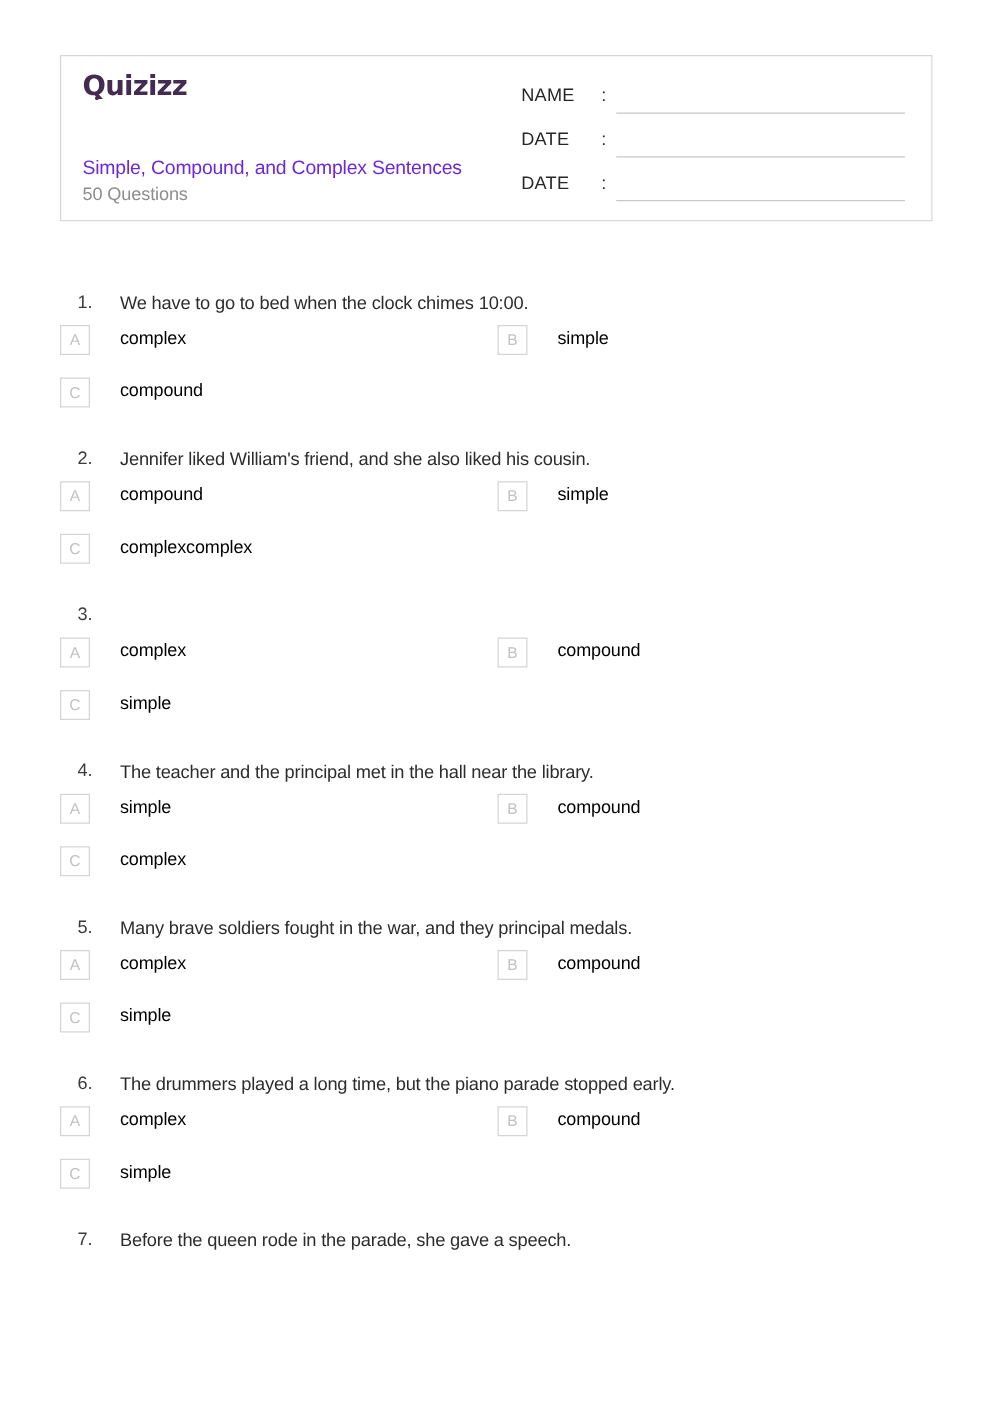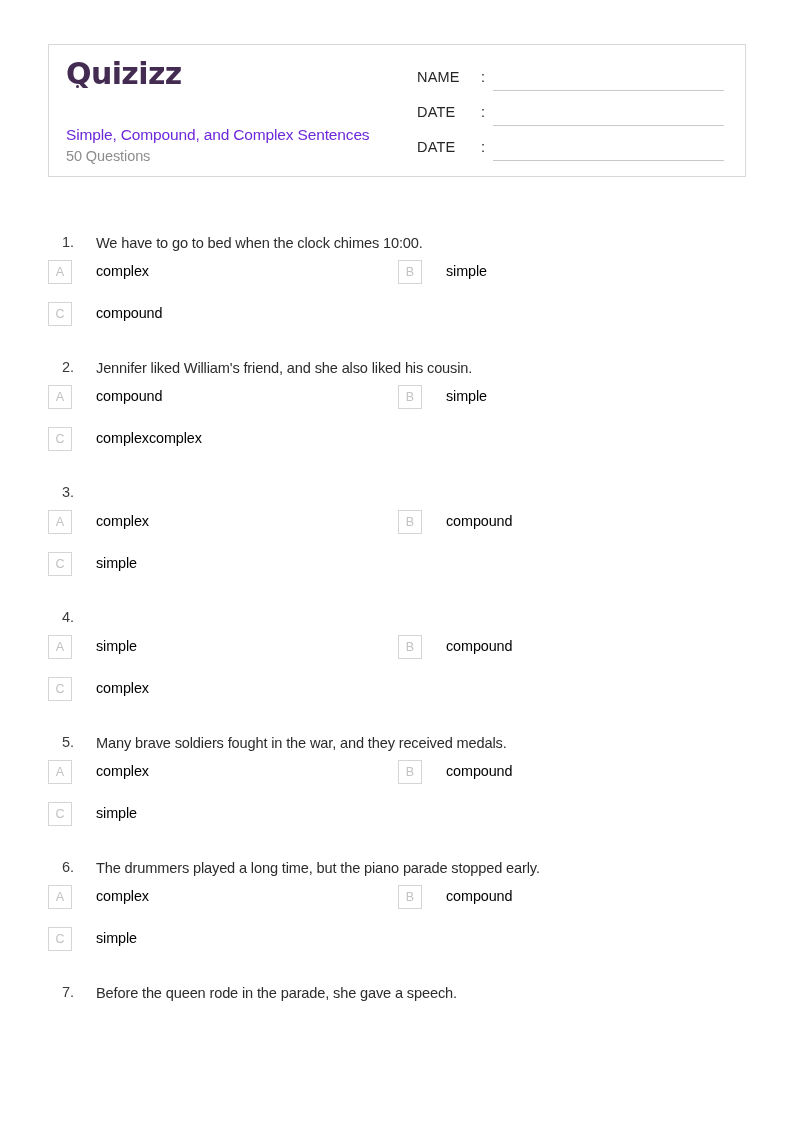--- a/index.html
+++ b/index.html
@@ -37,21 +37,21 @@
 
   .header-left {
     position: absolute;
     left: 17px;
     top: 14px;
     width: 360px;
   }
 
   .logo {
     font-family: "DejaVu Sans", sans-serif;
-    font-size: 30px;
+    font-size: 22px;
     font-weight: bold;
     letter-spacing: -0.6px;
     color: #432b52;
     line-height: 1;
     display: inline-block;
     position: relative;
   }
   .logo .logo-dot {
     position: absolute;
     left: 10px;
@@ -295,20 +295,21 @@
         <div class="opt-row">
           <div class="option col-a">
             <span class="opt-letter">C</span>
             <span class="opt-text">simple</span>
           </div>
         </div>
       </div>
       <div class="question">
         <div class="q-head">
           <div class="q-number">4.</div>
+          <div class="q-text">The teacher and the principal met in the hall near the library.</div>
         </div>
         <div class="opt-row">
           <div class="option col-a">
             <span class="opt-letter">A</span>
             <span class="opt-text">simple</span>
           </div>
           <div class="option col-b">
             <span class="opt-letter">B</span>
             <span class="opt-text">compound</span>
           </div>
@@ -316,21 +317,21 @@
         <div class="opt-row">
           <div class="option col-a">
             <span class="opt-letter">C</span>
             <span class="opt-text">complex</span>
           </div>
         </div>
       </div>
       <div class="question">
         <div class="q-head">
           <div class="q-number">5.</div>
-          <div class="q-text">Many brave soldiers fought in the war, and they received medals.</div>
+          <div class="q-text">Many brave soldiers fought in the war, and they principal medals.</div>
         </div>
         <div class="opt-row">
           <div class="option col-a">
             <span class="opt-letter">A</span>
             <span class="opt-text">complex</span>
           </div>
           <div class="option col-b">
             <span class="opt-letter">B</span>
             <span class="opt-text">compound</span>
           </div>

